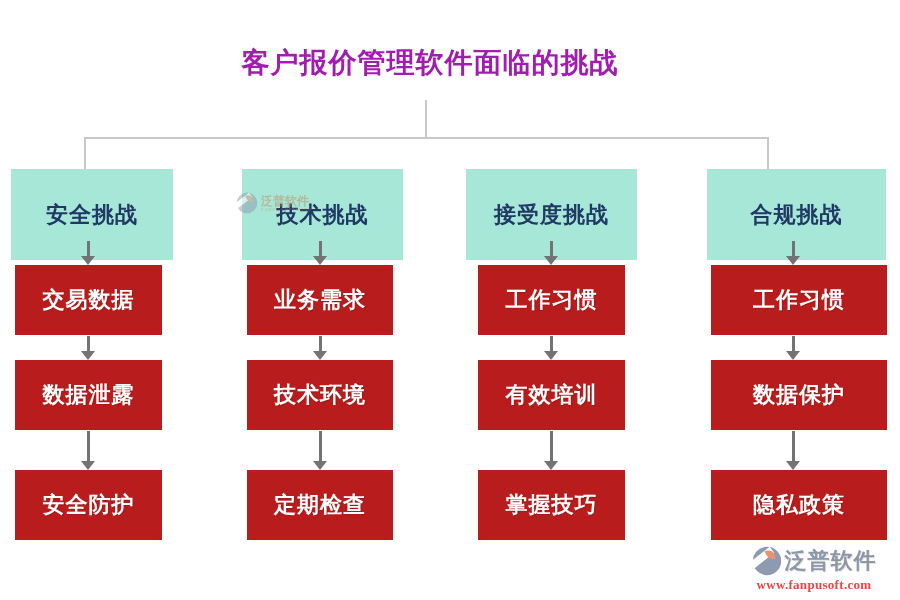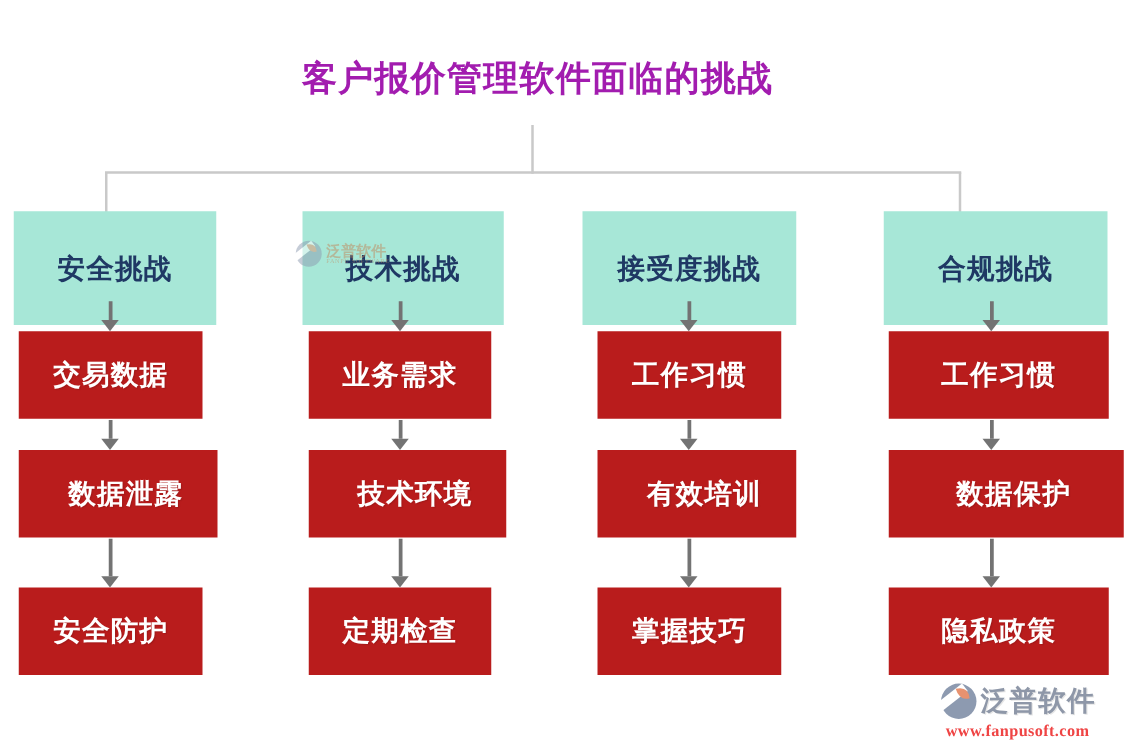--- a/index.html
+++ b/index.html
@@ -27,21 +27,21 @@
   }
   .teal{background:#A7E7D7;color:#1F3864;}
   .blue{background:#b91c1c;color:#ffffff;text-shadow:1px 1px 1px rgba(0,0,0,0.12);}
   
   .c1h{left:11px;width:162px;}  .c1b{left:15px;width:147px;}
   .c2h{left:242px;width:161px;} .c2b{left:247px;width:146px;}
   .c3h{left:466px;width:171px;} .c3b{left:478px;width:147px;}
   .c4h{left:707px;width:179px;} .c4b{left:711px;width:176px;}
   .r0{top:169px;height:91px;}
   .r1{top:265px;}
-  .r2{top:360px;padding-left:12px;}
+  .r2{top:360px;}
   .r3{top:470px;}
   
   .arrow{position:absolute;width:14px;display:flex;flex-direction:column;align-items:center;}
   .a-c1{left:81px;}  .a-c2{left:313px;} .a-c3{left:544px;} .a-c4{left:786px;}
   .a-r1{top:241px;height:24px;}
   .a-r2{top:336px;height:24px;}
   .a-r3{top:431px;height:39px;}
   .arrow .stem{width:3px;flex:1 1 auto;background:#737373;}
   .arrow .head{
     width:0;height:0;flex:0 0 auto;

